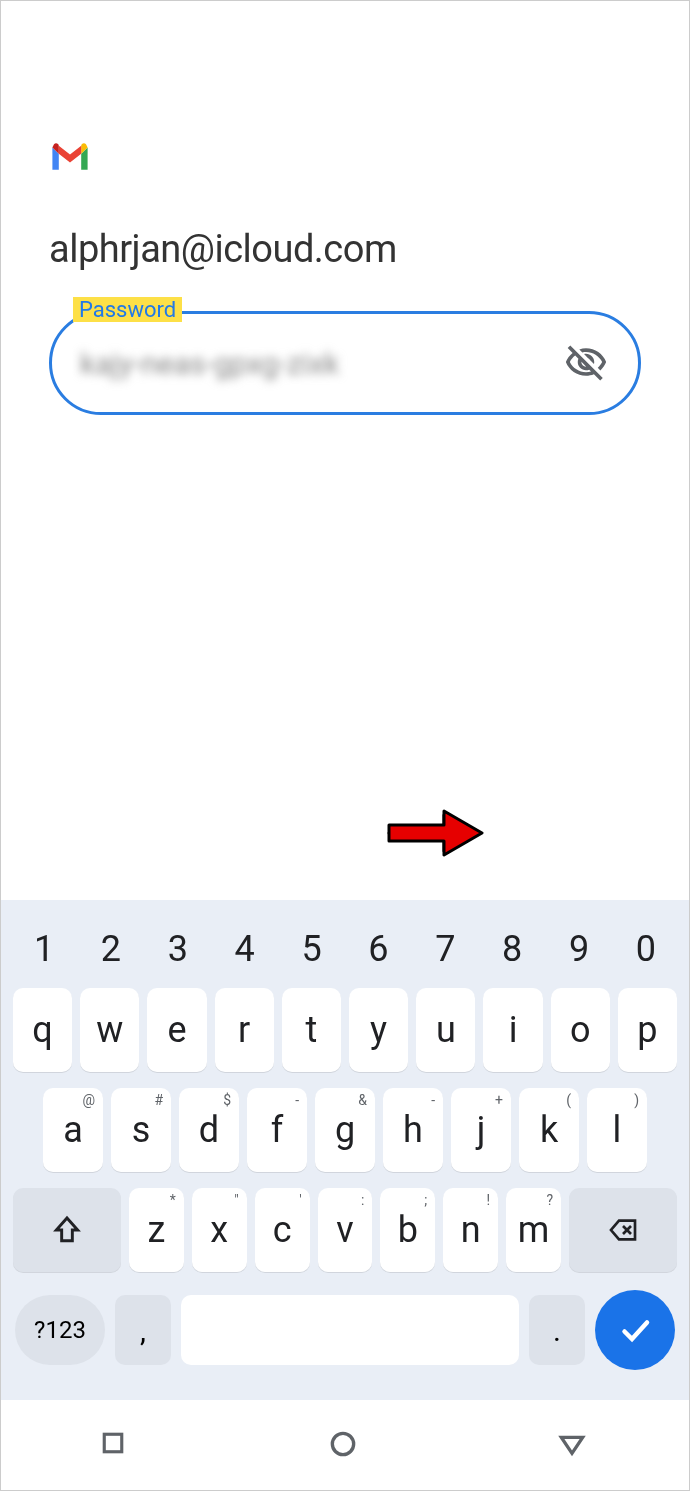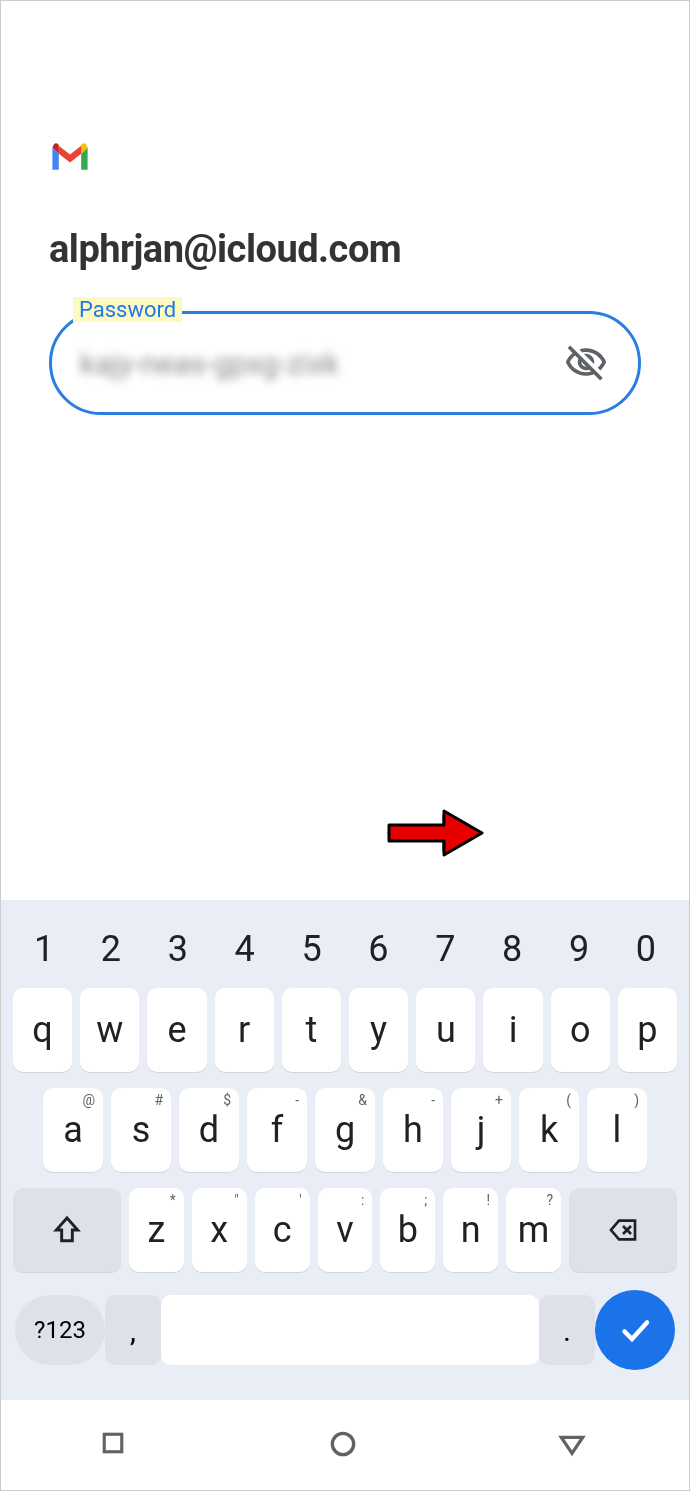--- a/index.html
+++ b/index.html
@@ -3,42 +3,42 @@
 <meta charset="utf-8">
 <style>
   * { box-sizing: border-box; margin: 0; padding: 0; font-family: 'Roboto', 'Helvetica Neue', Arial, sans-serif; }
   body { width: 690px; height: 1491px; background: #fff; position: relative; overflow: hidden; border: 1px solid #ccc; }
   
   .content { padding: 50px 48px 0 48px; }
   
   .logo { margin-top: 90px; margin-bottom: 50px; }
   .logo svg { width: 42px; height: 32px; }
   
-  .email { font-size: 38px; color: #333; font-weight: 700; letter-spacing: -0.5px; margin-bottom: 40px; }
+  .email { font-size: 38px; color: #333; font-weight: 400; letter-spacing: -0.5px; margin-bottom: 40px; }
   
   .field-wrap { position: relative; margin-top: 30px; }
-  .field-label { position: absolute; top: -14px; left: 24px; background: #fef9c3; padding: 0 6px; color: #2179e8; font-size: 22px; }
+  .field-label { position: absolute; top: -14px; left: 24px; background: #fde047; padding: 0 6px; color: #2179e8; font-size: 22px; }
   .field-box { border: 3px solid #2a7de1; border-radius: 52px; height: 104px; display: flex; align-items: center; padding: 0 28px; }
   .field-input { flex: 1; border: none; outline: none; font-size: 30px; color: #888; filter: blur(5px); background: transparent; }
   .eye-icon { width: 48px; height: 48px; color: #5f6368; display:flex; align-items:center; justify-content:center; }
   
   .next-row { position: absolute; top: 800px; left: 0; right: 0; padding: 0 48px; display: flex; justify-content: flex-end; align-items: center; }
   .arrow { position: absolute; right: 205px; top: 2px; }
   .next-btn { background: #4285f4; color: #fff; border: none; font-size: 26px; font-weight: 500; letter-spacing: 1px; padding: 20px 36px; cursor: pointer; }
   
   .keyboard { position: absolute; bottom: 90px; left: 0; right: 0; background: #e9eef6; padding: 10px 4px 20px 4px; }
   .num-row { display: flex; justify-content: space-between; padding: 18px 14px 10px 14px; }
   .num-key { font-size: 36px; color: #202124; width: 50px; text-align: center; }
   .key-row { display: flex; gap: 8px; padding: 8px 8px; justify-content: center; }
   .key { background: #fff; border-radius: 10px; height: 84px; display: flex; align-items: center; justify-content: center; font-size: 36px; color: #202124; position: relative; flex: 1; box-shadow: 0 1px 0 rgba(0,0,0,0.1); }
   .key .sup { position: absolute; top: 4px; right: 8px; font-size: 14px; color: #5f6368; }
   .row-qwerty .key { width: 60px; }
   .row-asdf { padding-left: 38px; padding-right: 38px; }
   .row-zxcv .shift-key, .row-zxcv .back-key { background: #dde2ea; flex: 1.4; }
-  .bottom-row { display: flex; padding: 10px 10px; align-items: center; }
+  .bottom-row { display: flex; gap: 10px; padding: 10px 10px; align-items: center; }
   .sym-key { background: #dde2ea; border-radius: 40px; height: 70px; width: 90px; display:flex; align-items:center; justify-content:center; font-size: 24px; }
   .comma-key, .period-key { background: #dde2ea; border-radius: 10px; height: 70px; width: 56px; display:flex; align-items:center; justify-content:center; font-size: 30px; }
   .space-key { background: #fff; border-radius: 10px; height: 70px; flex: 1; }
   .enter-key { background: #1a73e8; border-radius: 50%; height: 80px; width: 80px; display:flex; align-items:center; justify-content:center; }
   
   .navbar { position: absolute; bottom: 0; left: 0; right: 0; height: 88px; display: flex; justify-content: space-around; align-items: center; background: #fff; }
   .nav-icon { width: 36px; height: 36px; color: #5f6368; }
 </style>
 </head>
 <body>

